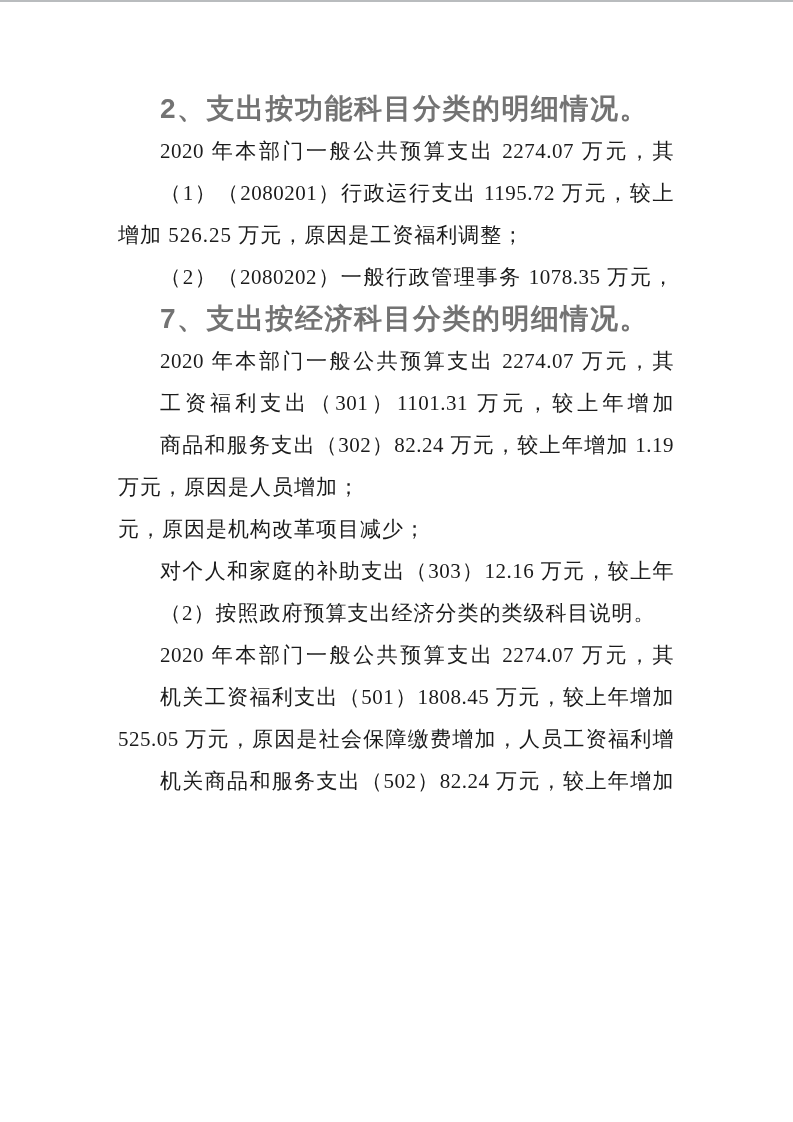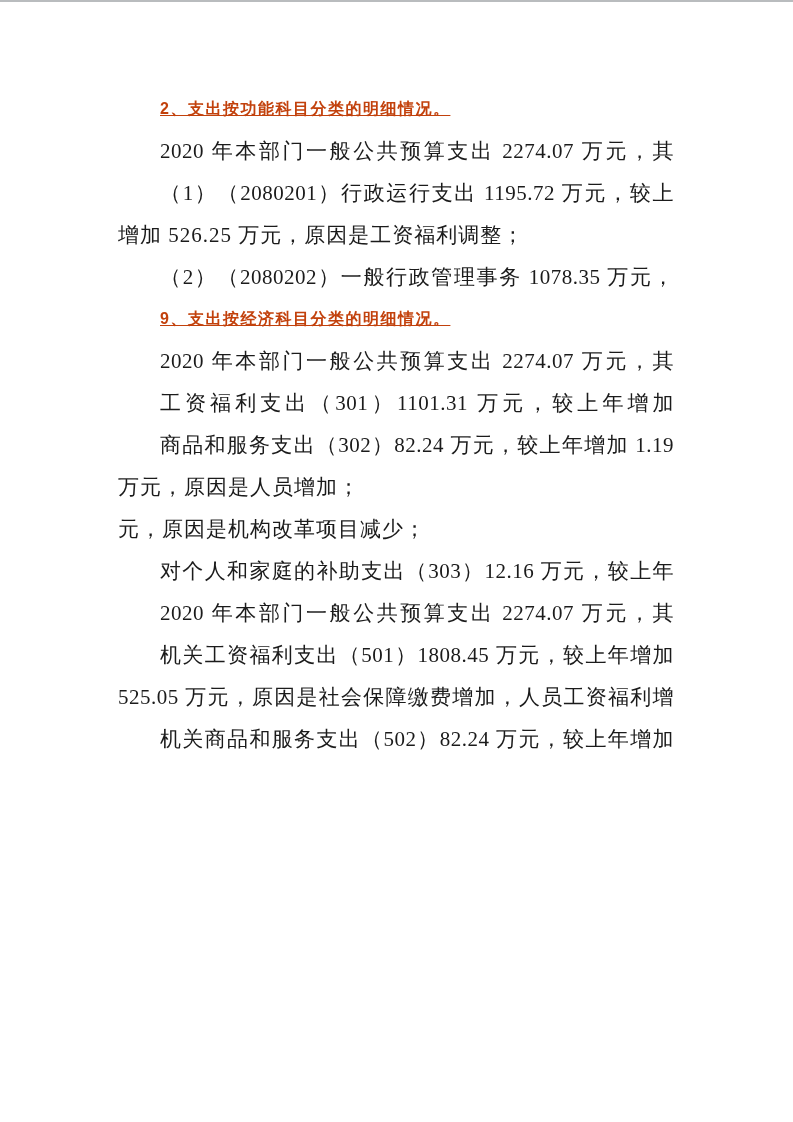--- a/index.html
+++ b/index.html
@@ -37,41 +37,41 @@
     text-align: justify;
     text-align-last: justify;
     letter-spacing: 0.5px;
   }
   .line.indent {
     padding-left: 42px;
   }
   .line.heading {
     font-family: "Liberation Sans", "DejaVu Sans", sans-serif;
     font-weight: 700;
-    font-size: 16px;
+    font-size: 28px;
     letter-spacing: 1.5px;
-    color: #c2410c;
-    text-decoration: underline;
+    color: #737373;
   }
 </style>
 </head>
 <body>
 
 <div class="page">
   <div class="text-block">
     <div class="line heading indent">2、支出按功能科目分类的明细情况。</div>
     <div class="line indent jlast">2020 年本部门一般公共预算支出 2274.07 万元，其中：</div>
     <div class="line indent jlast">（1）（2080201）行政运行支出 1195.72 万元，较上年</div>
     <div class="line">增加 526.25 万元，原因是工资福利调整；</div>
     <div class="line indent jlast">（2）（2080202）一般行政管理事务 1078.35 万元，较</div>
-    <div class="line heading indent">9、支出按经济科目分类的明细情况。</div>
+    <div class="line heading indent">7、支出按经济科目分类的明细情况。</div>
     <div class="line indent jlast">2020 年本部门一般公共预算支出 2274.07 万元，其中：</div>
     <div class="line indent jlast">工资福利支出（301）1101.31 万元，较上年增加 521.70</div>
     <div class="line indent jlast">商品和服务支出（302）82.24 万元，较上年增加 1.19</div>
     <div class="line">万元，原因是人员增加；</div>
     <div class="line">元，原因是机构改革项目减少；</div>
     <div class="line indent jlast">对个人和家庭的补助支出（303）12.16 万元，较上年</div>
+    <div class="line indent">（2）按照政府预算支出经济分类的类级科目说明。</div>
     <div class="line indent jlast">2020 年本部门一般公共预算支出 2274.07 万元，其中：</div>
     <div class="line indent jlast">机关工资福利支出（501）1808.45 万元，较上年增加</div>
     <div class="line jlast">525.05 万元，原因是社会保障缴费增加，人员工资福利增加；</div>
     <div class="line indent jlast">机关商品和服务支出（502）82.24 万元，较上年增加</div>
   </div>
 </div>
 
 </body></html>

